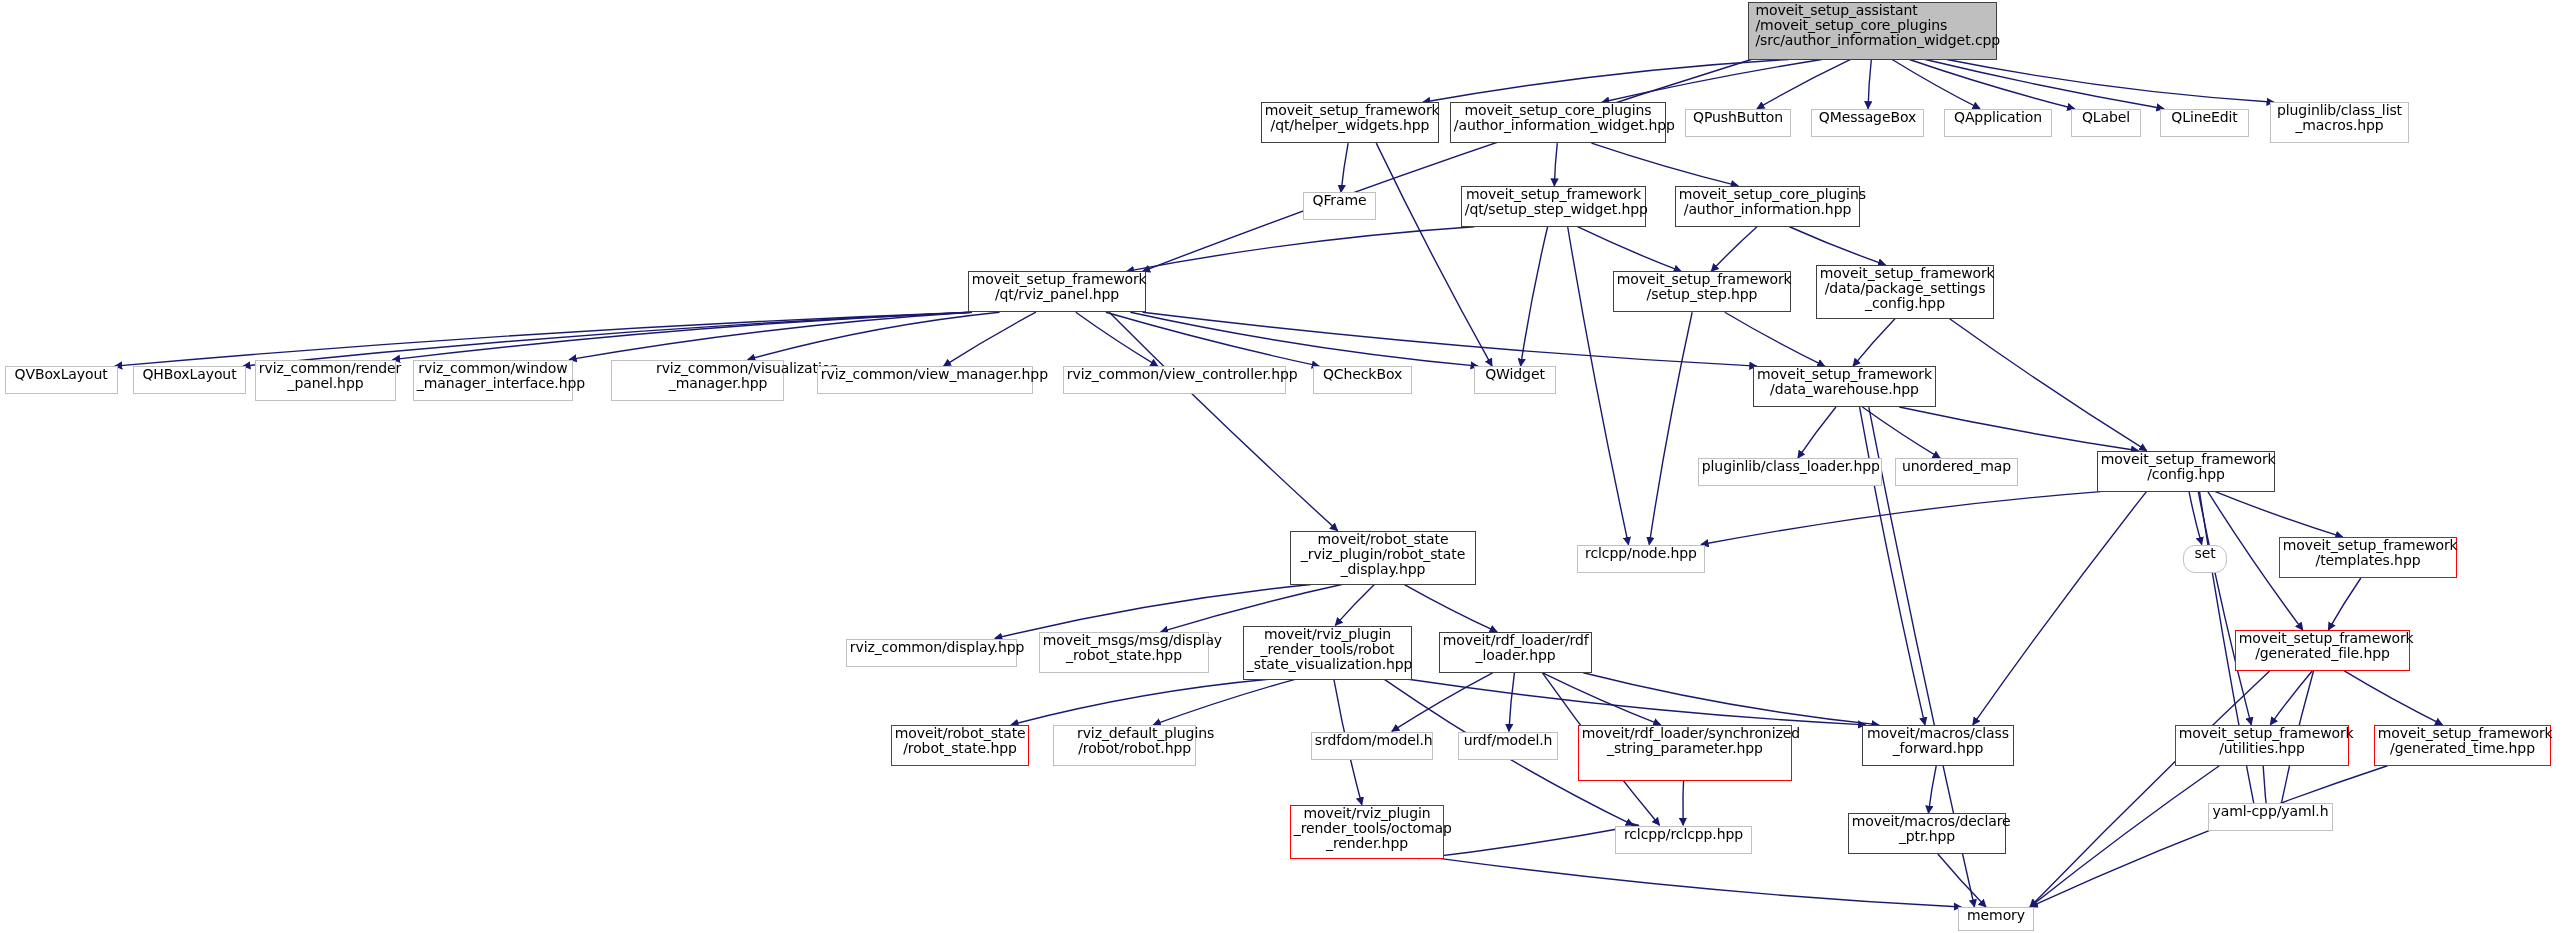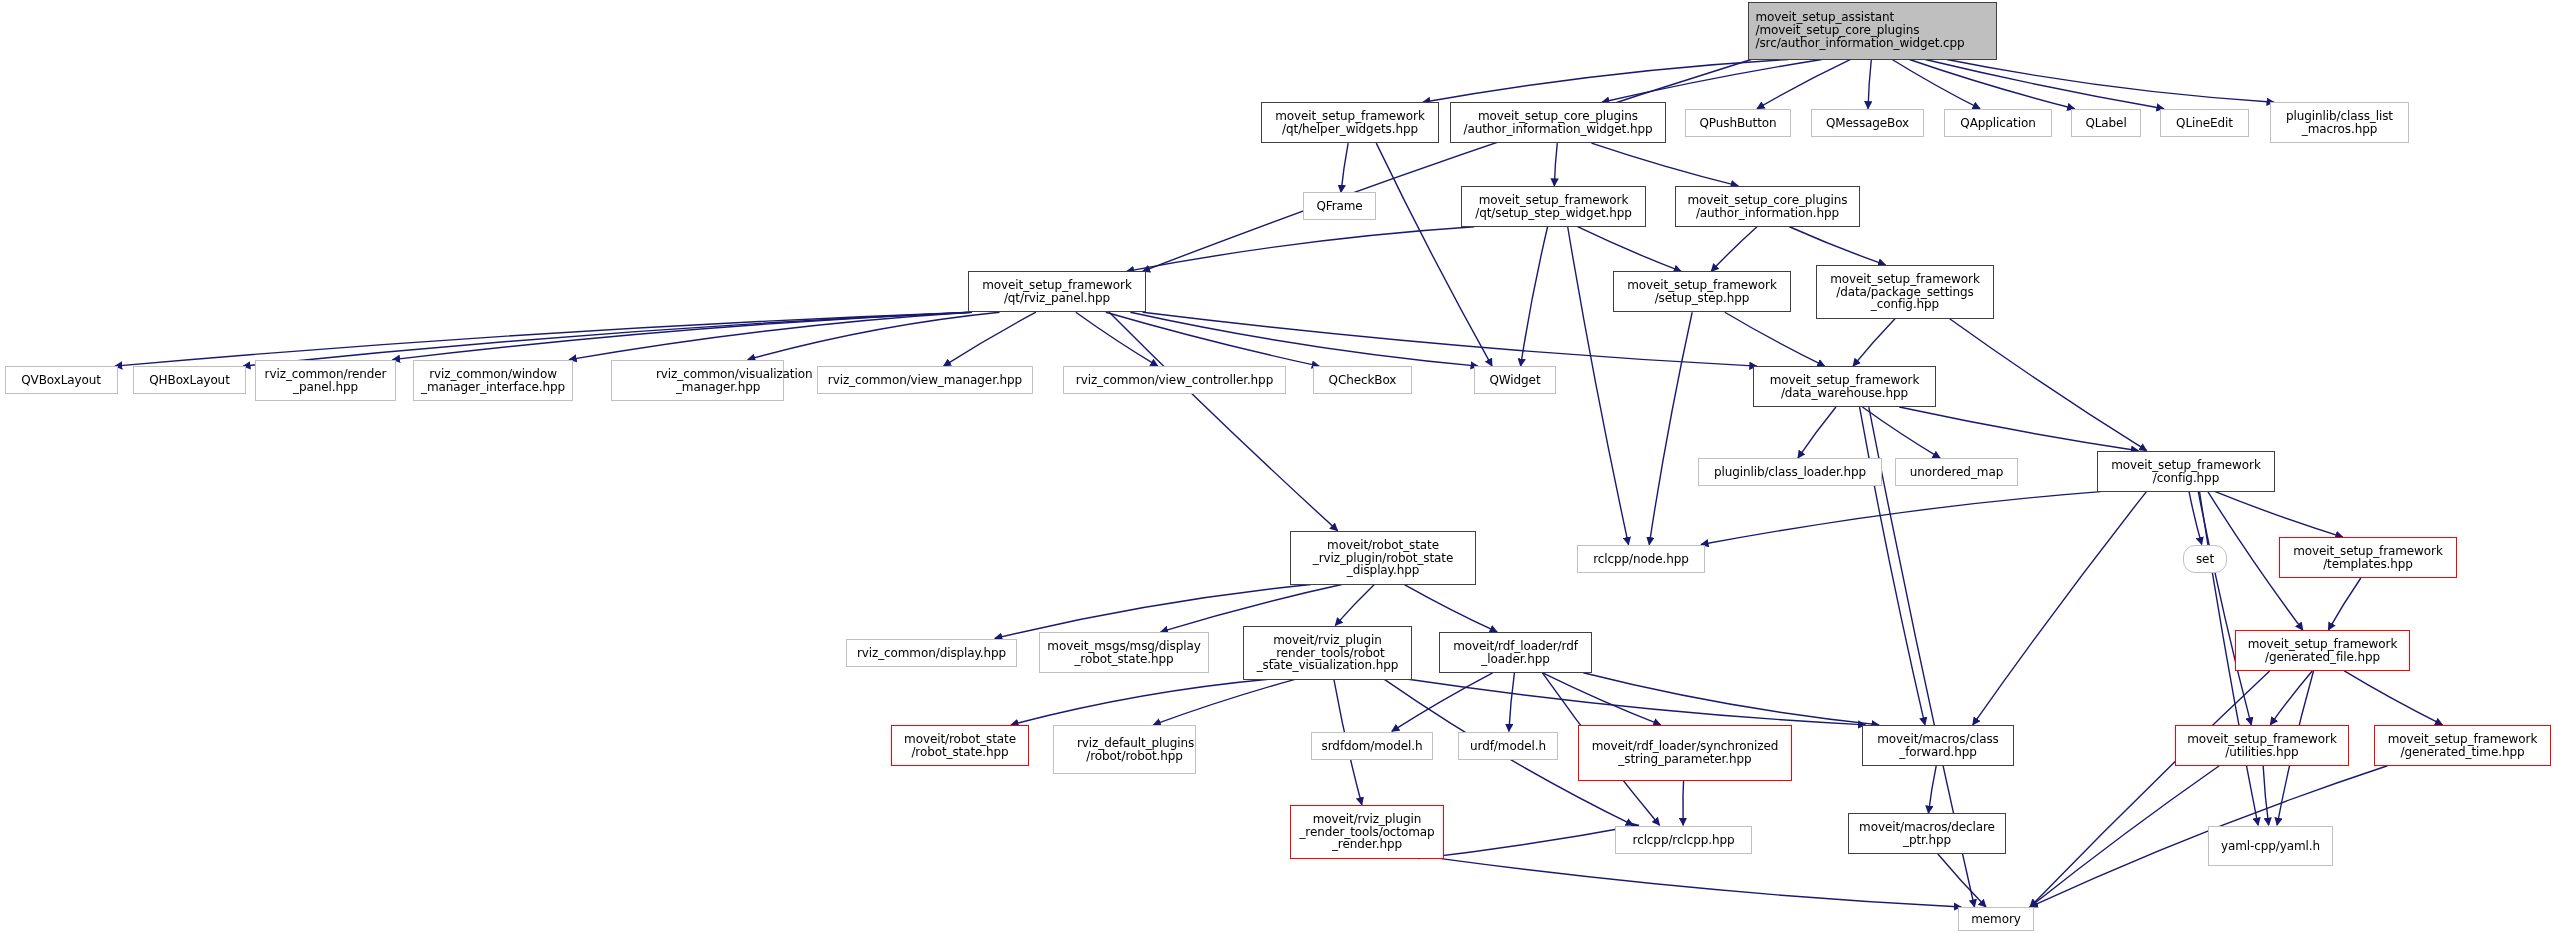--- a/index.html
+++ b/index.html
@@ -20,27 +20,26 @@
     position: absolute;
     left: 0; top: 0;
     width: 2576px;
     height: 933px;
     pointer-events: none;
   }
   .node {
     position: absolute;
     box-sizing: border-box;
     display: flex;
-    align-items: center;
     justify-content: center;
     text-align: center;
     background: #ffffff;
     border: 0.9px solid #c0c0c0;
     color: #000000;
-    font-size: 12px;
+    font-size: 14px;
     line-height: 1.08;
     letter-spacing: -0.1px;
     white-space: pre-line;
     padding: 0 2.8px;
     z-index: 5;
   }
   .node.solid {
     border: 1.9px solid #404040;
   }
   .node.red {
@@ -202,35 +201,35 @@
 _robot_state.hpp</span></div>
       <div class="node solid" style="left: 1243px; top: 626px; width: 169px; height: 54px;"><span class="node-label">moveit/rviz_plugin
 _render_tools/robot
 _state_visualization.hpp</span></div>
       <div class="node solid" style="left: 1439px; top: 632px; width: 153px; height: 41px;"><span class="node-label">moveit/rdf_loader/rdf
 _loader.hpp</span></div>
       <div class="node red" style="left: 2235px; top: 630px; width: 175px; height: 41px;"><span class="node-label">moveit_setup_framework
 /generated_file.hpp</span></div>
       <div class="node red" style="left: 891px; top: 725px; width: 138px; height: 41px;"><span class="node-label">moveit/robot_state
 /robot_state.hpp</span></div>
-      <div class="node " style="left: 1053px; top: 725px; width: 143px; height: 49px; padding-left: 23px;"><span class="node-label">rviz_default_plugins
+      <div class="node " style="left: 1053px; top: 725px; width: 143px; height: 41px; padding-left: 23px;"><span class="node-label">rviz_default_plugins
 /robot/robot.hpp</span></div>
       <div class="node " style="left: 1311px; top: 732px; width: 122px; height: 28px;"><span class="node-label">srdfdom/model.h</span></div>
       <div class="node " style="left: 1458px; top: 732px; width: 100px; height: 28px;"><span class="node-label">urdf/model.h</span></div>
       <div class="node red" style="left: 1578px; top: 725px; width: 214px; height: 56px;"><span class="node-label">moveit/rdf_loader/synchronized
 _string_parameter.hpp</span></div>
       <div class="node solid" style="left: 1862px; top: 725px; width: 152px; height: 41px;"><span class="node-label">moveit/macros/class
 _forward.hpp</span></div>
       <div class="node red" style="left: 2175px; top: 725px; width: 174px; height: 41px;"><span class="node-label">moveit_setup_framework
 /utilities.hpp</span></div>
       <div class="node red" style="left: 2374px; top: 725px; width: 177px; height: 41px;"><span class="node-label">moveit_setup_framework
 /generated_time.hpp</span></div>
       <div class="node red" style="left: 1290px; top: 805px; width: 154px; height: 54px;"><span class="node-label">moveit/rviz_plugin
 _render_tools/octomap
 _render.hpp</span></div>
       <div class="node " style="left: 1615px; top: 826px; width: 137px; height: 28px;"><span class="node-label">rclcpp/rclcpp.hpp</span></div>
       <div class="node solid" style="left: 1848px; top: 813px; width: 158px; height: 41px;"><span class="node-label">moveit/macros/declare
 _ptr.hpp</span></div>
-      <div class="node " style="left: 2208px; top: 826px; width: 125px; height: 40px;"><span class="node-label">yaml-cpp/yaml.h</span></div>
+      <div class="node " style="left: 2208px; top: 803px; width: 125px; height: 28px;"><span class="node-label">yaml-cpp/yaml.h</span></div>
       <div class="node " style="left: 1958px; top: 907px; width: 76px; height: 24px;"><span class="node-label">memory</span></div>
     </div>
 </div>
 
 
 </body></html>

